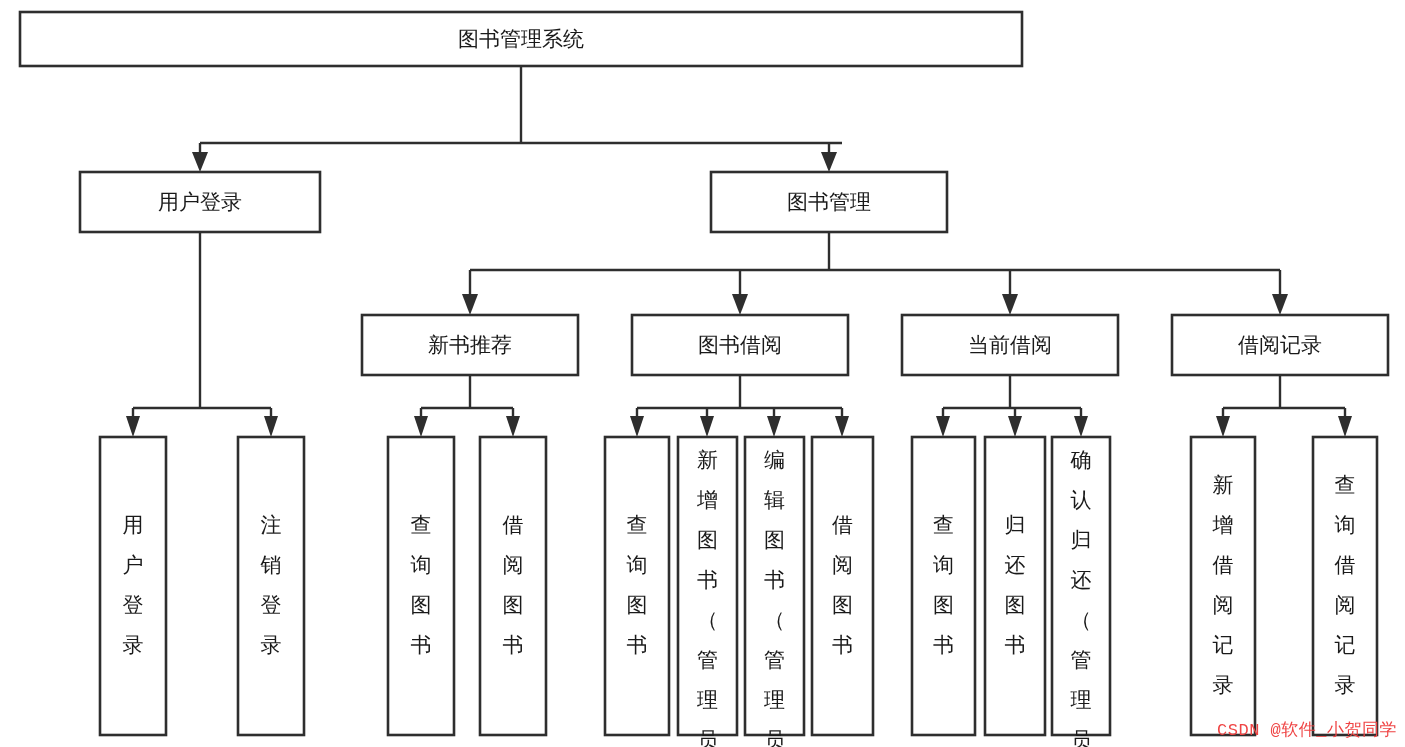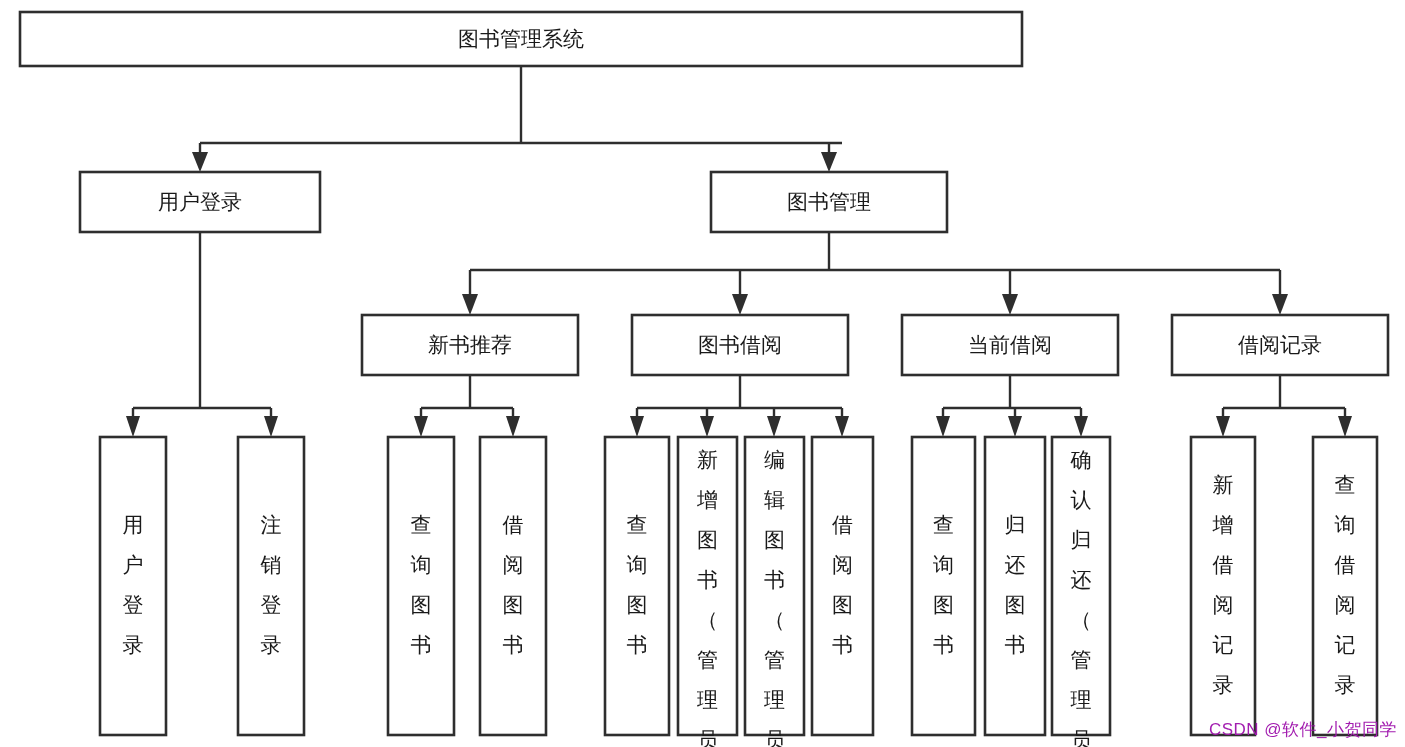--- a/index.html
+++ b/index.html
@@ -47,23 +47,23 @@
     fill: none;
   }
   .edge-arrow {
     fill: #2e2e2e;
     stroke: none;
   }
   .watermark-text {
     position: absolute;
     right: 8px;
     bottom: 6px;
-    font-family: Liberation Sans, sans-serif;
+    font-family: Liberation Mono, monospace;
     font-size: 17px;
-    color: #a21caf;
+    color: #ef4444;
     white-space: nowrap;
     letter-spacing: 0.5px;
   }
 </style>
 </head>
 <body>
 
 <div id="diagram-root">
 
   <svg id="flowchart" viewBox="0 0 1405 747" xmlns="http://www.w3.org/2000/svg">

